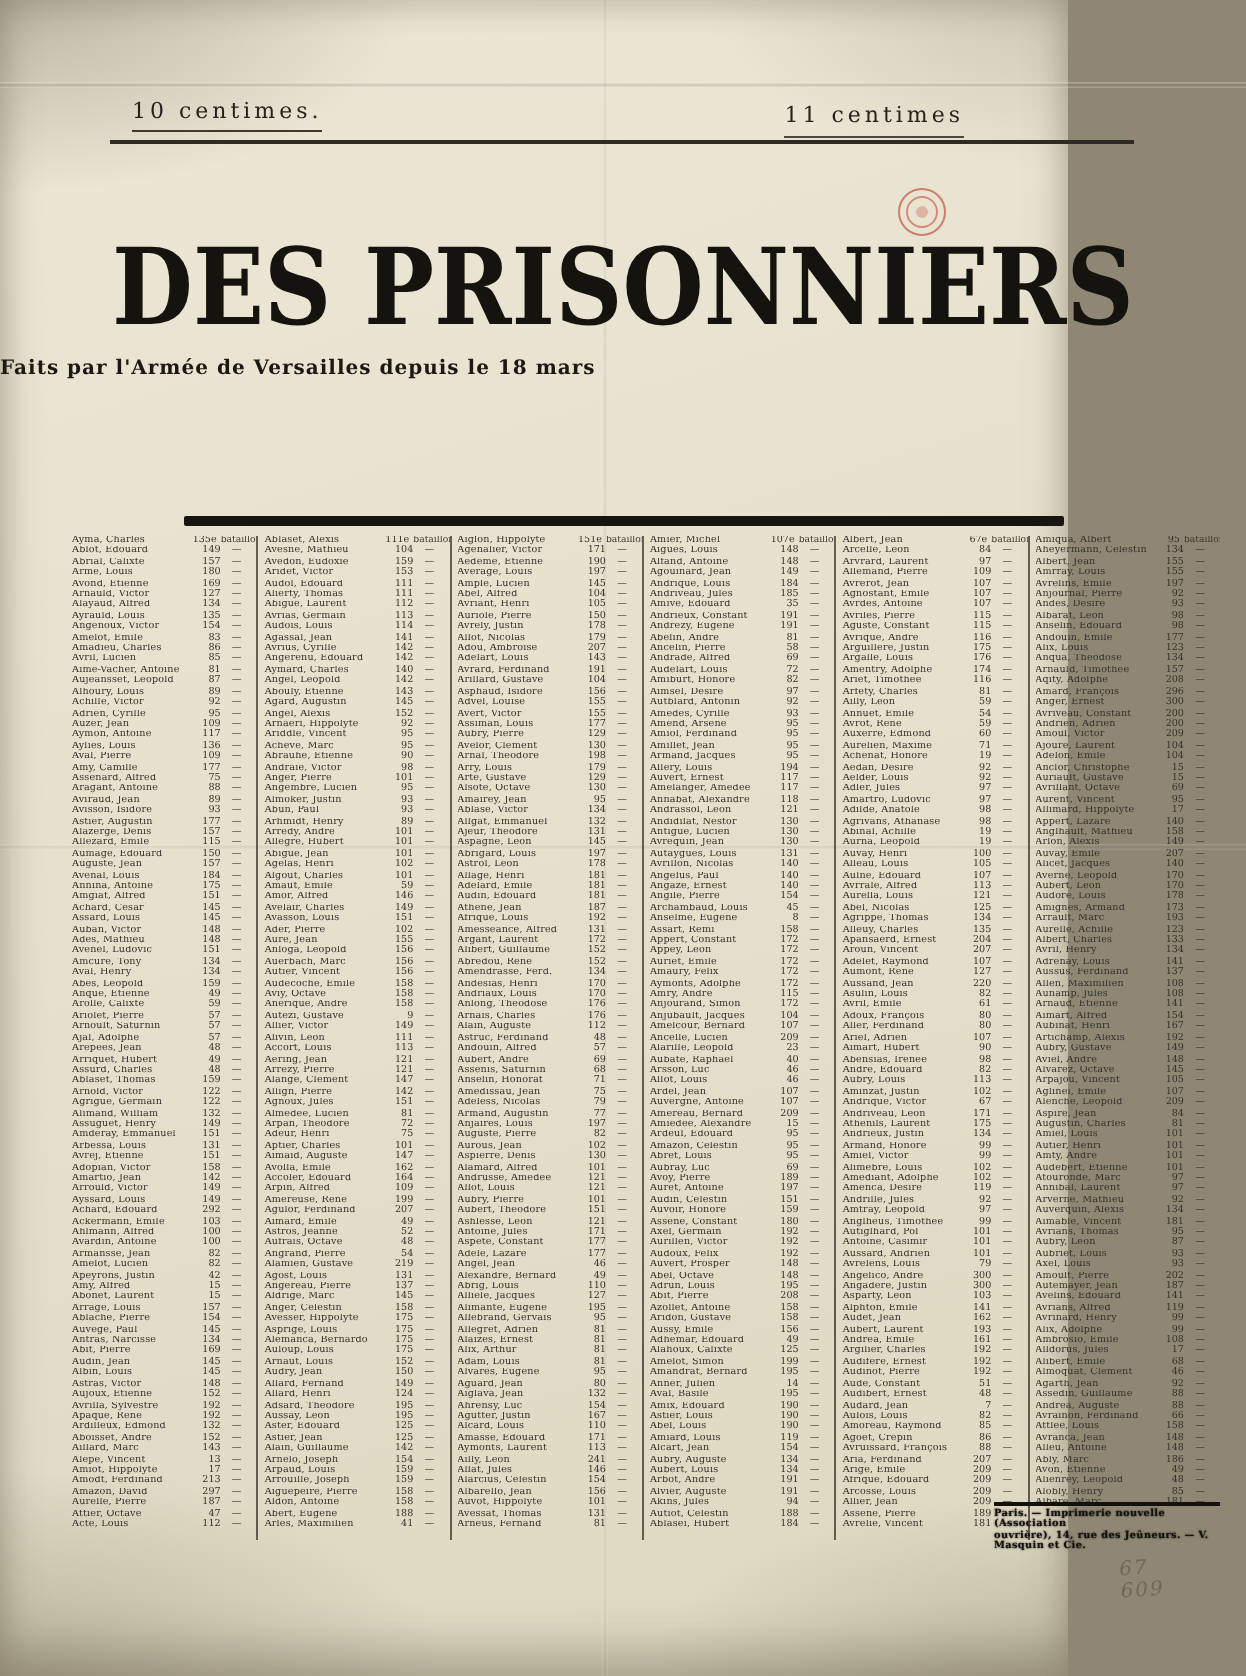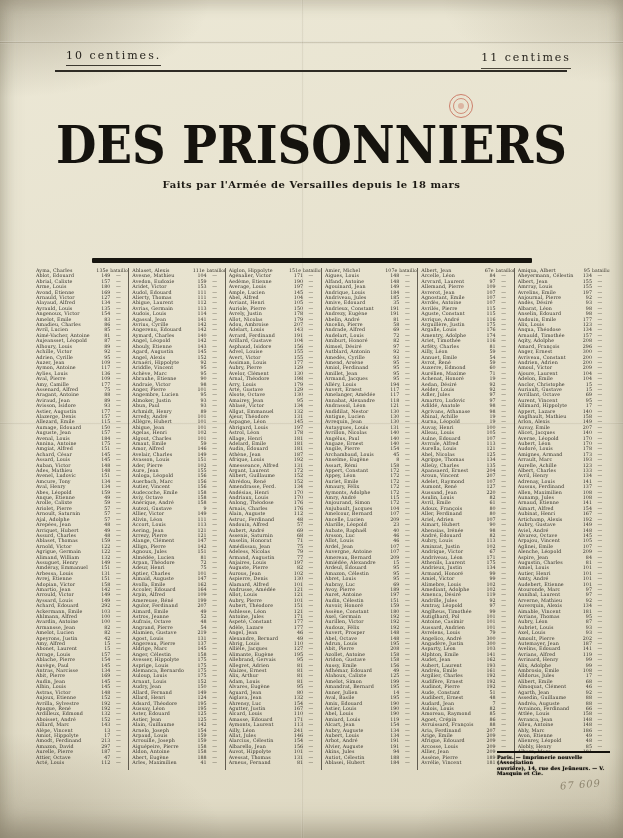--- a/index.html
+++ b/index.html
@@ -3,21 +3,21 @@
 <meta charset="utf-8">
 <style>
   html,body{margin:0;padding:0;}
   body{
     width:623px;height:838px;
     background:#8f8774;
     font-family:"DejaVu Serif","Liberation Serif",serif;
     overflow:hidden;
   }
   .page{
-    position:relative;width:623px;height:838px;
+    position:relative;width:534px;height:838px;
     background:
       radial-gradient(ellipse 300px 140px at 0% 0%, rgba(110,100,78,.38), rgba(110,100,78,0) 70%),
       radial-gradient(ellipse 260px 120px at 100% 0%, rgba(120,110,85,.25), rgba(120,110,85,0) 70%),
       radial-gradient(ellipse 320px 150px at 0% 100%, rgba(110,100,78,.35), rgba(110,100,78,0) 70%),
       radial-gradient(ellipse 300px 130px at 100% 100%, rgba(110,100,78,.30), rgba(110,100,78,0) 70%),
       linear-gradient(163deg,#ece8d6 0%,#e6e1cd 45%,#ded8c2 100%);
     box-shadow: inset 0 -14px 22px rgba(90,80,60,.35), inset 0 6px 14px rgba(100,90,70,.22);
     color:#2c2922;
   }
   .crease-h{position:absolute;left:0;width:623px;height:3px;
@@ -34,21 +34,21 @@
     font-size:7.5px;font-weight:bold;letter-spacing:.4px;color:#201d17;}
   .mast-rule{position:absolute;top:70px;left:55px;width:512px;height:2px;background:#2e2b24;}
 
   
   .t1{position:absolute;top:72px;left:0;width:623px;text-align:center;
     font-weight:bold;font-size:47px;letter-spacing:22px;color:#181610;}
   .t1 sup{font-size:17px;vertical-align:28px;letter-spacing:2px;margin-left:-14px;}
   .t2{position:absolute;top:113px;left:0;width:623px;text-align:center;
     font-weight:bold;font-size:53px;color:#15130e;letter-spacing:0px;
     transform:scaleX(.88);transform-origin:50% 50%;white-space:nowrap;}
-  .t3{position:absolute;top:179px;left:0;width:623px;text-align:center;
+  .t3{position:absolute;top:179px;left:0;width:623px;
     font-weight:bold;font-size:10px;letter-spacing:.5px;color:#1c1913;}
   .t4{position:absolute;top:194px;left:0;width:623px;text-align:center;
     font-weight:bold;font-size:15px;letter-spacing:3px;word-spacing:9px;color:#211e17;}
   .t5{position:absolute;top:214px;left:0;width:623px;text-align:center;
     font-size:31px;letter-spacing:7px;word-spacing:16px;color:#1b1812;}
   .bigbar{position:absolute;top:258px;left:92px;width:440px;height:5px;background:#17150f;border-radius:1px;}
 
   
   .stamp{position:absolute;left:449px;top:94px;width:22px;height:22px;border-radius:50%;
     border:1.6px solid rgba(186,60,40,.75);opacity:.8;}

